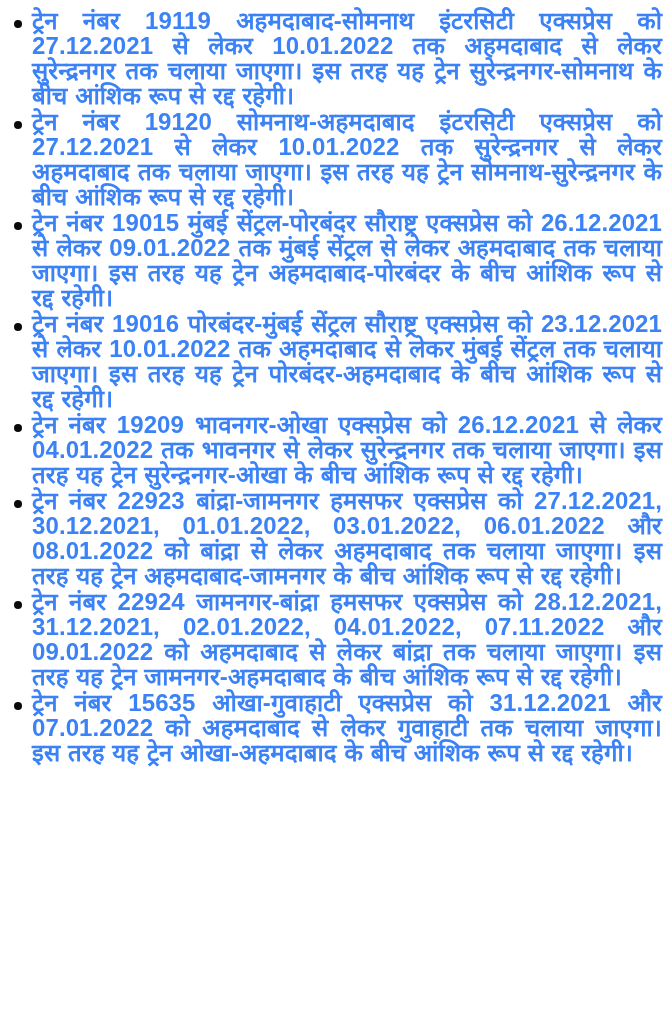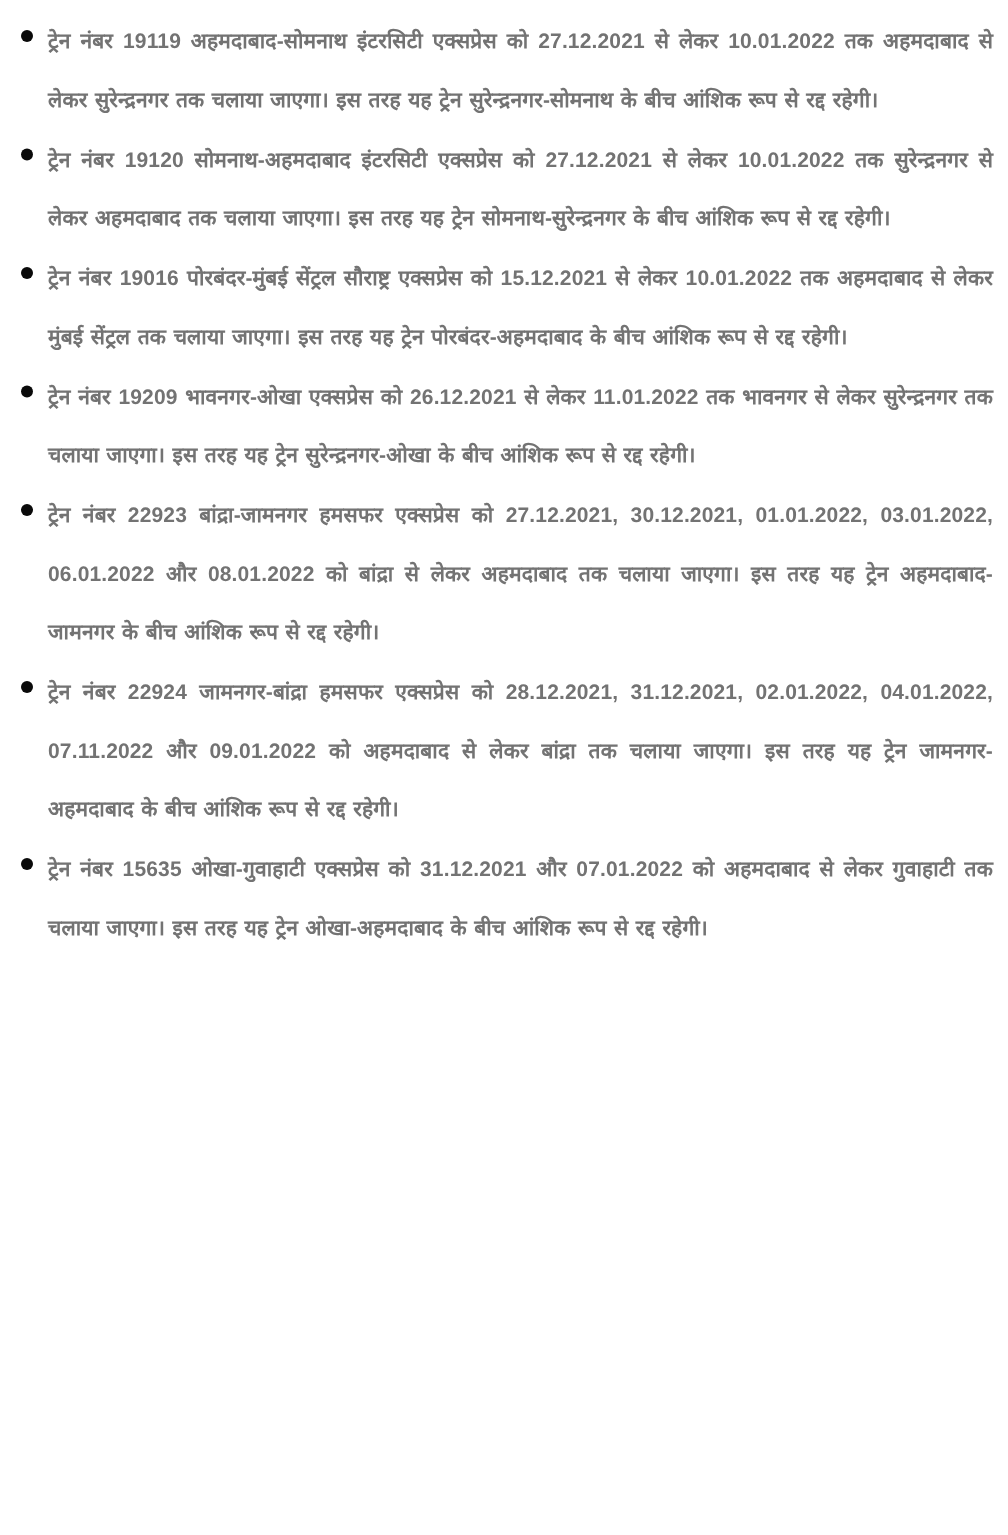--- a/index.html
+++ b/index.html
@@ -35,50 +35,54 @@
     flex: 0 0 auto;
     width: 8px;
     height: 8px;
     background: #0a0a0a;
     border-radius: 50%;
     margin: 12px 10px 0 4px;
   }
   .item-text {
     flex: 1 1 auto;
     display: block;
-    font-size: 14px;
+    font-size: 24px;
     font-weight: 600;
-    line-height: 39px;
+    line-height: 25px;
     text-align: justify;
     text-justify: inter-word;
-    color: #737373;
+    color: #3b82f6;
     letter-spacing: 0.1px;
     word-spacing: 1px;
   }
 </style>
 </head>
 <body>
 
 <div class="page">
   <ul class="notice-list">
       <li class="notice-item">
         <span class="bullet"></span>
         <span class="item-text">ट्रेन नंबर 19119 अहमदाबाद-सोमनाथ इंटरसिटी एक्सप्रेस को 27.12.2021 से लेकर 10.01.2022 तक अहमदाबाद से लेकर सुरेन्द्रनगर तक चलाया जाएगा। इस तरह यह ट्रेन सुरेन्द्रनगर-सोमनाथ के बीच आंशिक रूप से रद्द रहेगी।</span>
       </li>
       <li class="notice-item">
         <span class="bullet"></span>
         <span class="item-text">ट्रेन नंबर 19120 सोमनाथ-अहमदाबाद इंटरसिटी एक्सप्रेस को 27.12.2021 से लेकर 10.01.2022 तक सुरेन्द्रनगर से लेकर अहमदाबाद तक चलाया जाएगा। इस तरह यह ट्रेन सोमनाथ-सुरेन्द्रनगर के बीच आंशिक रूप से रद्द रहेगी।</span>
       </li>
       <li class="notice-item">
         <span class="bullet"></span>
-        <span class="item-text">ट्रेन नंबर 19016 पोरबंदर-मुंबई सेंट्रल सौराष्ट्र एक्सप्रेस को 15.12.2021 से लेकर 10.01.2022 तक अहमदाबाद से लेकर मुंबई सेंट्रल तक चलाया जाएगा। इस तरह यह ट्रेन पोरबंदर-अहमदाबाद के बीच आंशिक रूप से रद्द रहेगी।</span>
+        <span class="item-text">ट्रेन नंबर 19015 मुंबई सेंट्रल-पोरबंदर सौराष्ट्र एक्सप्रेस को 26.12.2021 से लेकर 09.01.2022 तक मुंबई सेंट्रल से लेकर अहमदाबाद तक चलाया जाएगा। इस तरह यह ट्रेन अहमदाबाद-पोरबंदर के बीच आंशिक रूप से रद्द रहेगी।</span>
       </li>
       <li class="notice-item">
         <span class="bullet"></span>
-        <span class="item-text">ट्रेन नंबर 19209 भावनगर-ओखा एक्सप्रेस को 26.12.2021 से लेकर 11.01.2022 तक भावनगर से लेकर सुरेन्द्रनगर तक चलाया जाएगा। इस तरह यह ट्रेन सुरेन्द्रनगर-ओखा के बीच आंशिक रूप से रद्द रहेगी।</span>
+        <span class="item-text">ट्रेन नंबर 19016 पोरबंदर-मुंबई सेंट्रल सौराष्ट्र एक्सप्रेस को 23.12.2021 से लेकर 10.01.2022 तक अहमदाबाद से लेकर मुंबई सेंट्रल तक चलाया जाएगा। इस तरह यह ट्रेन पोरबंदर-अहमदाबाद के बीच आंशिक रूप से रद्द रहेगी।</span>
+      </li>
+      <li class="notice-item">
+        <span class="bullet"></span>
+        <span class="item-text">ट्रेन नंबर 19209 भावनगर-ओखा एक्सप्रेस को 26.12.2021 से लेकर 04.01.2022 तक भावनगर से लेकर सुरेन्द्रनगर तक चलाया जाएगा। इस तरह यह ट्रेन सुरेन्द्रनगर-ओखा के बीच आंशिक रूप से रद्द रहेगी।</span>
       </li>
       <li class="notice-item">
         <span class="bullet"></span>
         <span class="item-text">ट्रेन नंबर 22923 बांद्रा-जामनगर हमसफर एक्सप्रेस को 27.12.2021, 30.12.2021, 01.01.2022, 03.01.2022, 06.01.2022 और 08.01.2022 को बांद्रा से लेकर अहमदाबाद तक चलाया जाएगा। इस तरह यह ट्रेन अहमदाबाद-जामनगर के बीच आंशिक रूप से रद्द रहेगी।</span>
       </li>
       <li class="notice-item">
         <span class="bullet"></span>
         <span class="item-text">ट्रेन नंबर 22924 जामनगर-बांद्रा हमसफर एक्सप्रेस को 28.12.2021, 31.12.2021, 02.01.2022, 04.01.2022, 07.11.2022 और 09.01.2022 को अहमदाबाद से लेकर बांद्रा तक चलाया जाएगा। इस तरह यह ट्रेन जामनगर-अहमदाबाद के बीच आंशिक रूप से रद्द रहेगी।</span>
       </li>
       <li class="notice-item">

